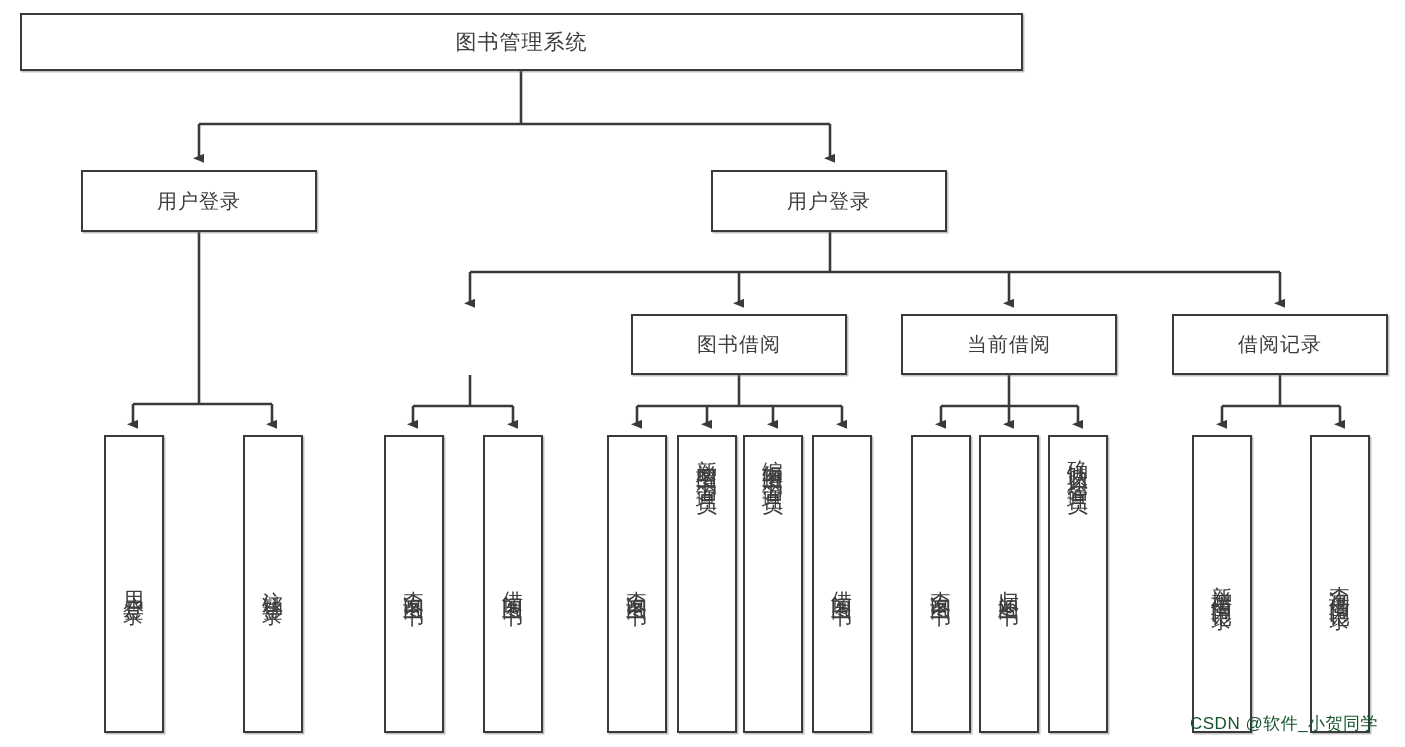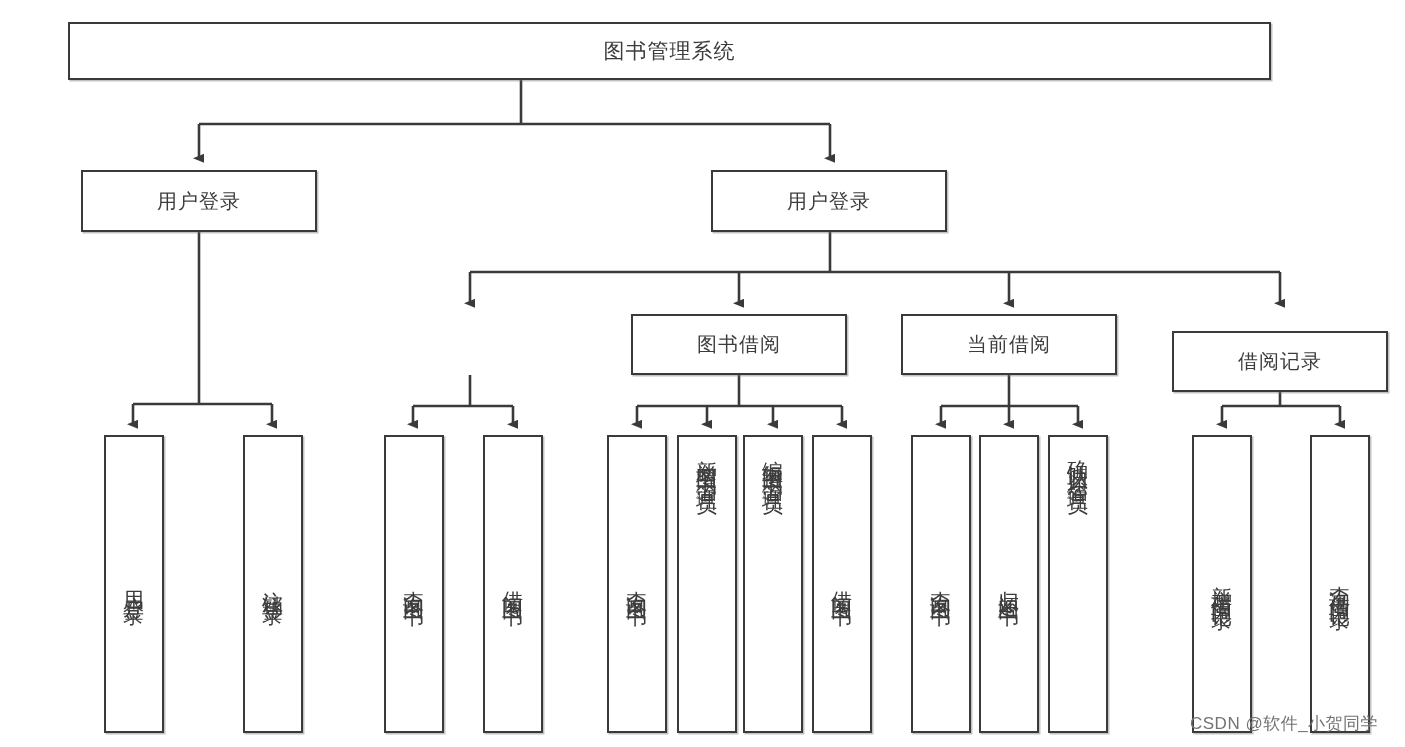--- a/index.html
+++ b/index.html
@@ -55,21 +55,21 @@
   }
   .node.leaf.centerv{
     align-items:center;
     padding-top:0;
   }
   .watermark{
     position:absolute;
     left:1190px;
     top:712px;
     font-size:17px;
-    color:#737373;
+    color:#14532d;
     letter-spacing:.5px;
     white-space:nowrap;
     font-family:"Liberation Sans","DejaVu Sans",sans-serif;
   }
 </style>
 </head>
 <body>
 
 <div id="stage">
 
@@ -116,38 +116,38 @@
       <path d="M1009,406 L1009,424" marker-end="url(#arrow)"></path>
       <path d="M1078,406 L1078,424" marker-end="url(#arrow)"></path>
 
       <path d="M1280,375 L1280,406"></path>
       <path d="M1222,406 L1340,406"></path>
       <path d="M1222,406 L1222,424" marker-end="url(#arrow)"></path>
       <path d="M1340,406 L1340,424" marker-end="url(#arrow)"></path>
     </g>
   </svg>
 
-  <div class="node root" style="left:20px;top:22px;width:1203px;height:58px;margin-left:48px;">
+  <div class="node root" style="left:20px;top:13px;width:1003px;height:58px;">
     <span class="label">图书管理系统</span>
   </div>
 
   <div class="node" style="left:81px;top:170px;width:236px;height:62px;">
     <span class="label">用户登录</span>
   </div>
   <div class="node" style="left:711px;top:170px;width:236px;height:62px;">
     <span class="label">用户登录</span>
   </div>
 
   <div class="node" style="left:901px;top:314px;width:216px;height:61px;">
     <span class="label">当前借阅</span>
   </div>
   <div class="node" style="left:631px;top:314px;width:216px;height:61px;">
     <span class="label">图书借阅</span>
   </div>
-  <div class="node" style="left:1172px;top:331px;width:216px;height:61px;">
+  <div class="node" style="left:1172px;top:314px;width:216px;height:61px;">
     <span class="label">借阅记录</span>
   </div>
 
   <div class="node leaf centerv" style="left:104px;top:435px;width:60px;height:298px;">
     <span class="label">用户登录</span>
   </div>
   <div class="node leaf centerv" style="left:243px;top:435px;width:60px;height:298px;">
     <span class="label">注销登录</span>
   </div>
 

